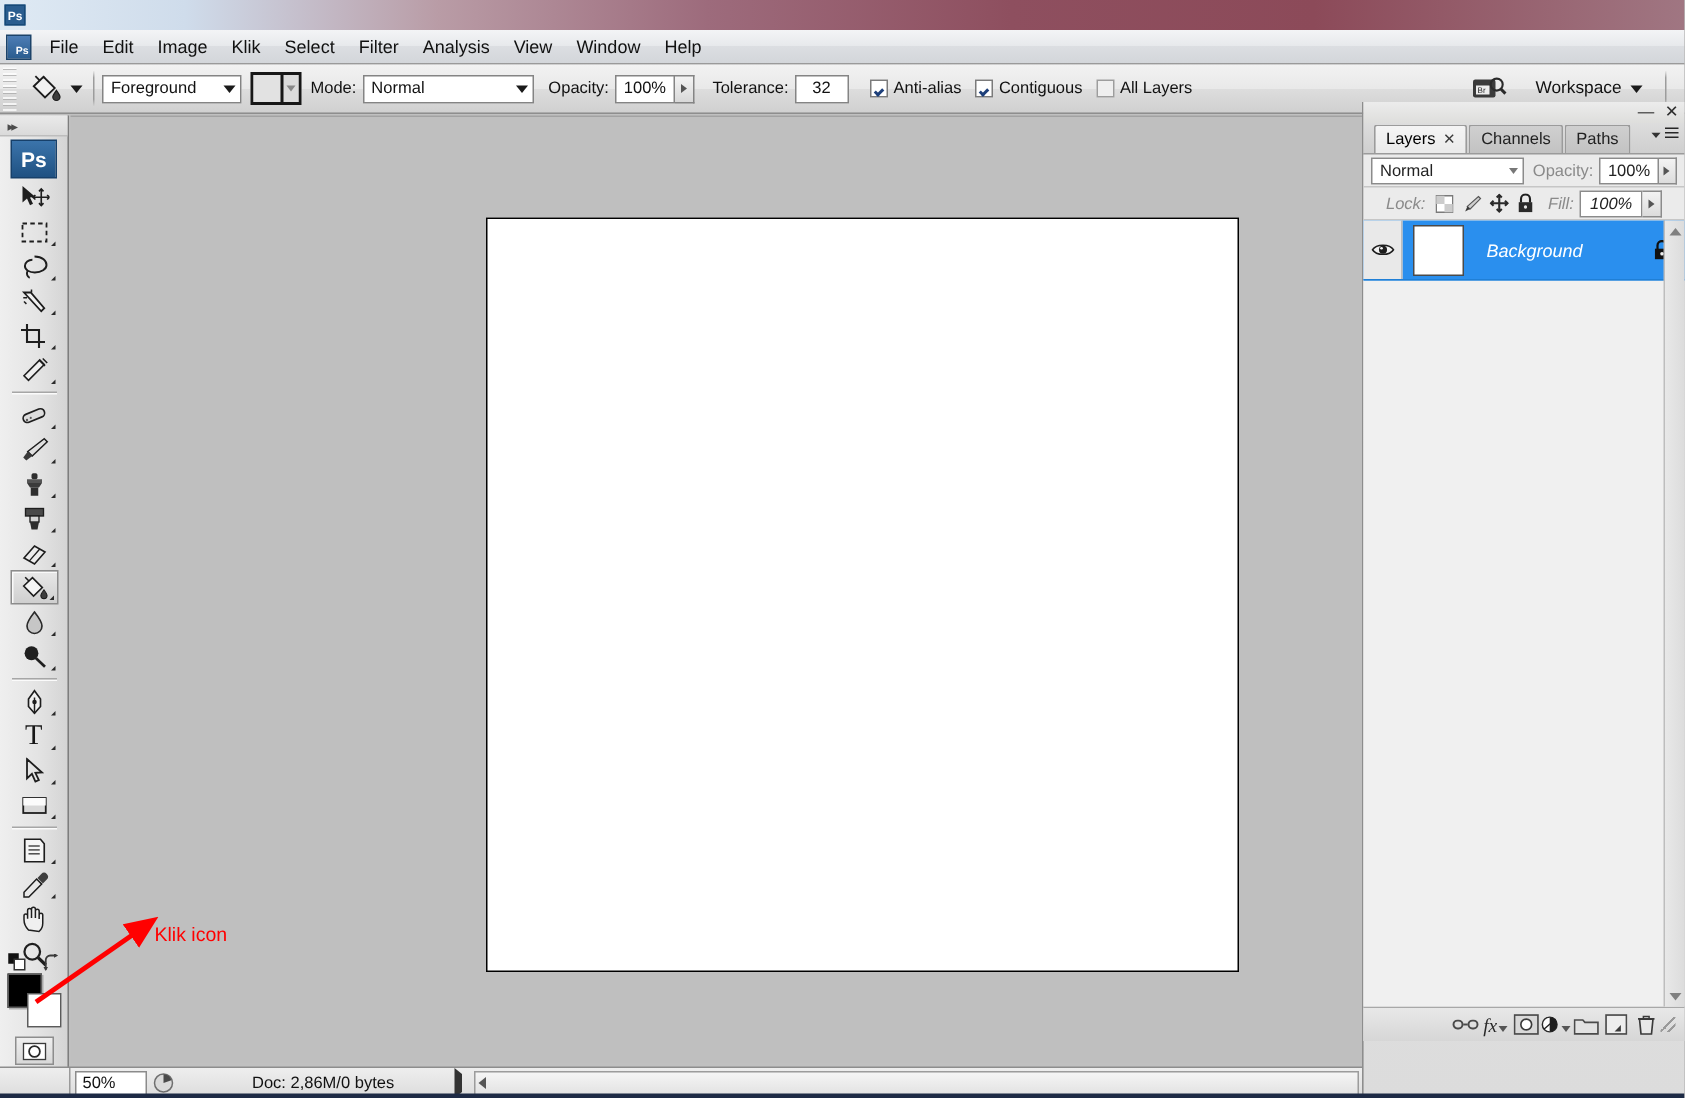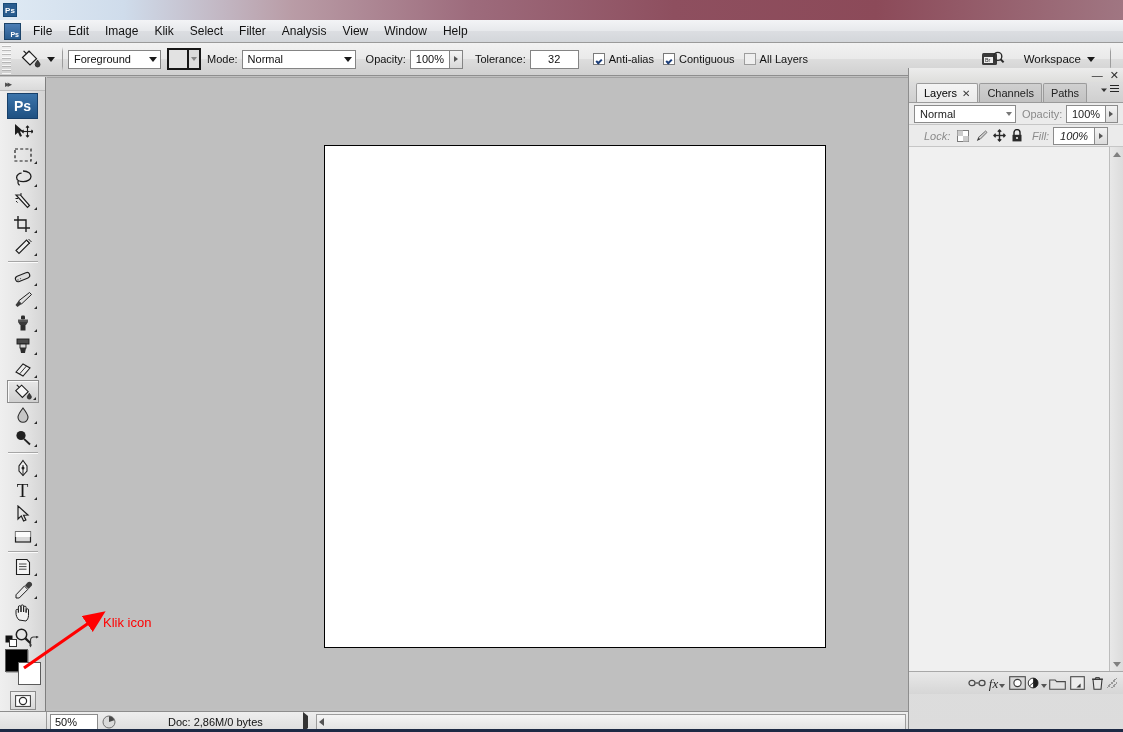--- a/index.html
+++ b/index.html
@@ -428,21 +428,21 @@
 
     <span class="ob-label" style="margin-left:10px">Opacity:</span>
     <div class="ob-num" style="width:40px">
         <span>100%</span>
       </div>
     <div class="ob-spin">
         <span class="tri-right sm"></span>
       </div>
 
     <span class="ob-label" style="margin-left:12px">Tolerance:</span>
-    <div class="ob-num" style="width:49px">
+    <div class="ob-num" style="width:36px">
         <span>32</span>
       </div>
 
     <div class="ob-check" style="margin-left:14px">
       <span class="cb on"></span>
       <span class="ob-label" style="margin:0">Anti-alias</span>
     </div>
     <div class="ob-check">
       <span class="cb on"></span>
       <span class="ob-label" style="margin:0">Contiguous</span>
@@ -832,20 +832,38 @@
         <span class="pl-lbl">Fill:</span>
         <div class="pl-num">
             <span>100%</span>
           </div>
         <div class="pl-spin">
             <span class="tri-right sm"></span>
           </div>
       </div>
 
       <div id="layer-list">
+        <div class="layer-row">
+          <div class="layer-eye">
+            <svg width="16" height="11" viewBox="0 0 16 11">
+              <path d="M1 5.5 C3.5 1.4 12.5 1.4 15 5.5 C12.5 9.6 3.5 9.6 1 5.5 Z" fill="#f1f1f1" stroke="#1e1e1e" stroke-width="1"></path>
+              <circle cx="8" cy="5.5" r="2.7" fill="#1e1e1e"></circle>
+              <circle cx="7" cy="4.5" r="0.9" fill="#f5f5f5"></circle>
+            </svg>
+          </div>
+          <div class="layer-thumb"></div>
+          <div class="layer-name">Background</div>
+          <div class="layer-lock">
+            <svg width="12" height="14" viewBox="0 0 12 14">
+              <path d="M3 6 L3 3.7 a3 3 0 0 1 6 0 L9 6" fill="none" stroke="#101010" stroke-width="1.5"></path>
+              <rect x="1.3" y="5.8" width="9.4" height="7" fill="#111"></rect>
+              <circle cx="6" cy="9.2" r="1.2" fill="#eeeeee"></circle>
+            </svg>
+          </div>
+        </div>
         <div class="panel-vscroll">
           <span class="vs-btn">
               <span class="tri-up"></span>
             </span>
           <span class="vs-btn">
               <span class="tri-dn"></span>
             </span>
         </div>
       </div>
 

